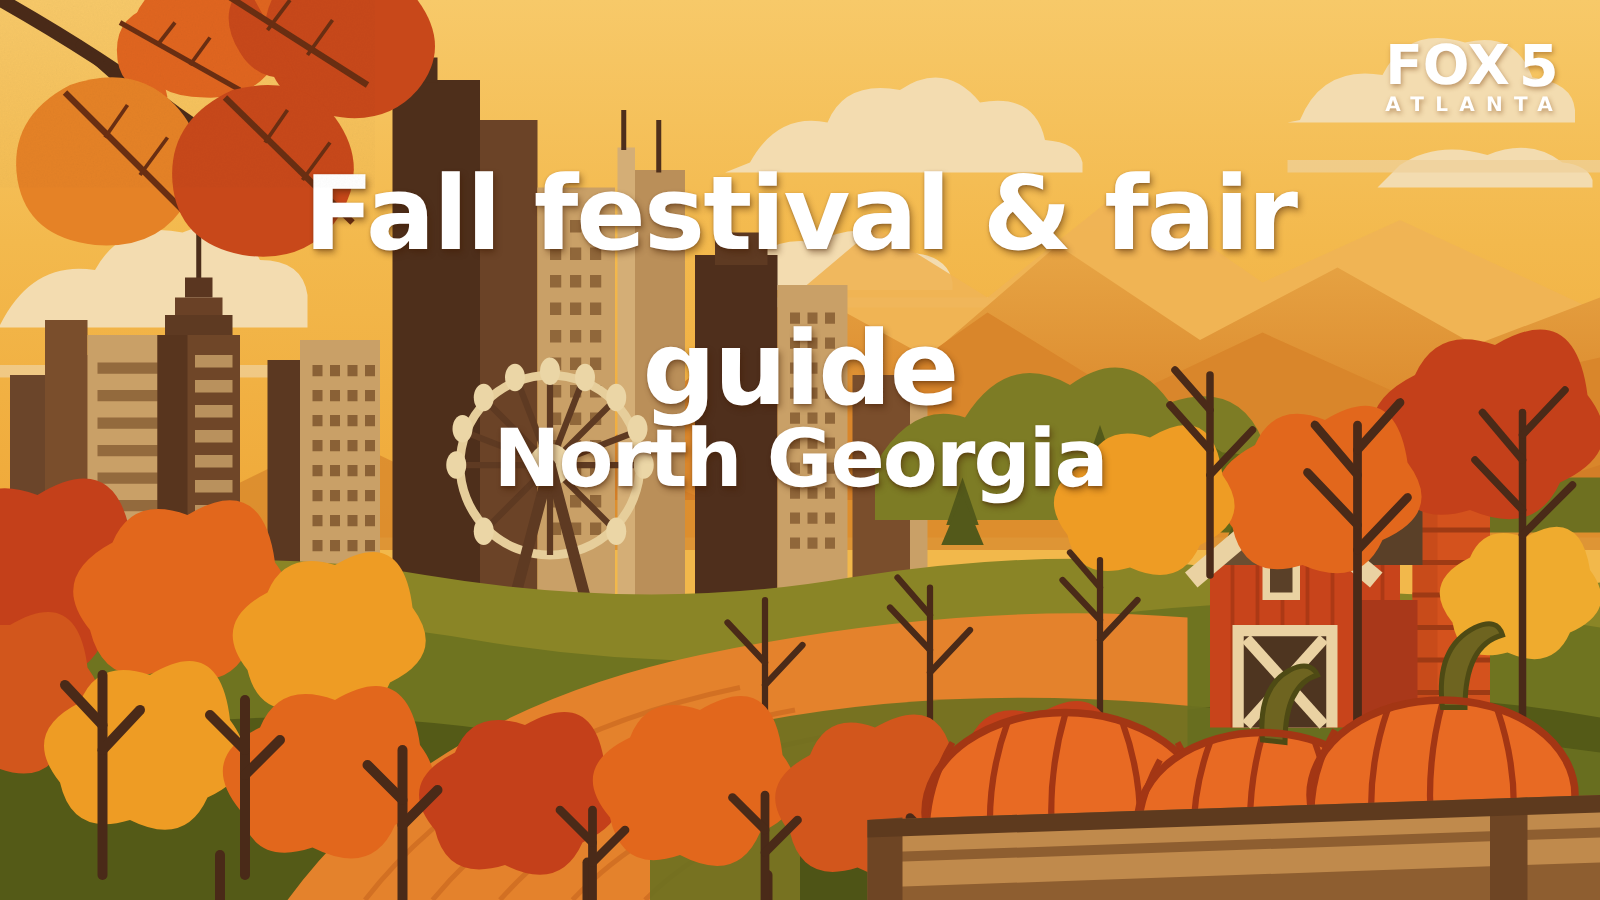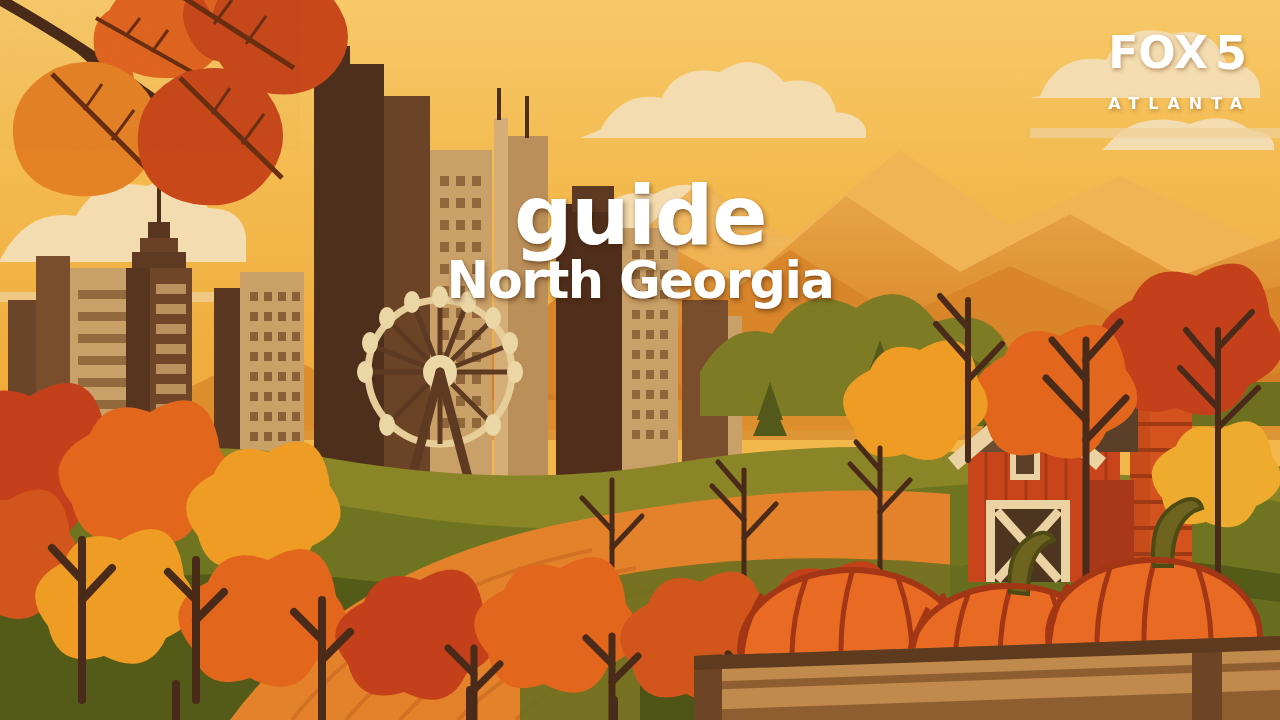--- a/index.html
+++ b/index.html
@@ -37,21 +37,21 @@
     line-height: 0.98;
     letter-spacing: -1.5px;
     text-shadow:
        2px 3px 5px rgba(70,30,5,.42),
        0 1px 2px rgba(70,30,5,.30);
     white-space: nowrap;
   }
   .hl-line.l1 { font-size: 82px; }
   .hl-line.l2 { font-size: 82px; margin-top: 44px; }
   .hl-line.l3 { font-size: 78px; }
-  .hl-line.l4 { font-size: 51px; }
+  .hl-line.l4 { font-size: 64px; }
 
   
   #logo {
     position: absolute;
     right: 32px;
     top: 30px;
     z-index: 50;
     color: #ffffff;
     filter: drop-shadow(1px 2px 2px rgba(120,60,10,.45));
   }
@@ -66,21 +66,21 @@
     justify-content: flex-end;
     gap: 7px;
   }
   #logo .fox-word { letter-spacing: 0px; }
   #logo .fox-num  { font-size: 46px; }
   #logo .atl-row {
     font-family: "DejaVu Sans", "Liberation Sans", sans-serif;
     font-weight: bold;
     font-size: 16px;
     letter-spacing: 9px;
-    margin-top: 20px;
+    margin-top: 0;
     margin-right: -9px;
     line-height: 1;
   }
 
   
   #grain {
     position: absolute; inset: 0;
     z-index: 45;
     pointer-events: none;
     opacity: .16;
@@ -593,20 +593,21 @@
       </g>
 
     </g>
   </svg>
 
   <svg id="grain">
     <rect width="100%" height="100%" filter="url(#noise)" opacity="0.5"></rect>
   </svg>
 
   <div id="headline">
+    <span class="hl-line l1">Fall festival &amp; fair</span>
     <span class="hl-line l2">guide</span>
     <span class="hl-line l4">North Georgia</span>
   </div>
 
   <div id="logo">
     <div class="fox-row">
       <span class="fox-word">FOX</span>
       <span class="fox-num">5</span>
     </div>
     <div class="atl-row">ATLANTA</div>

